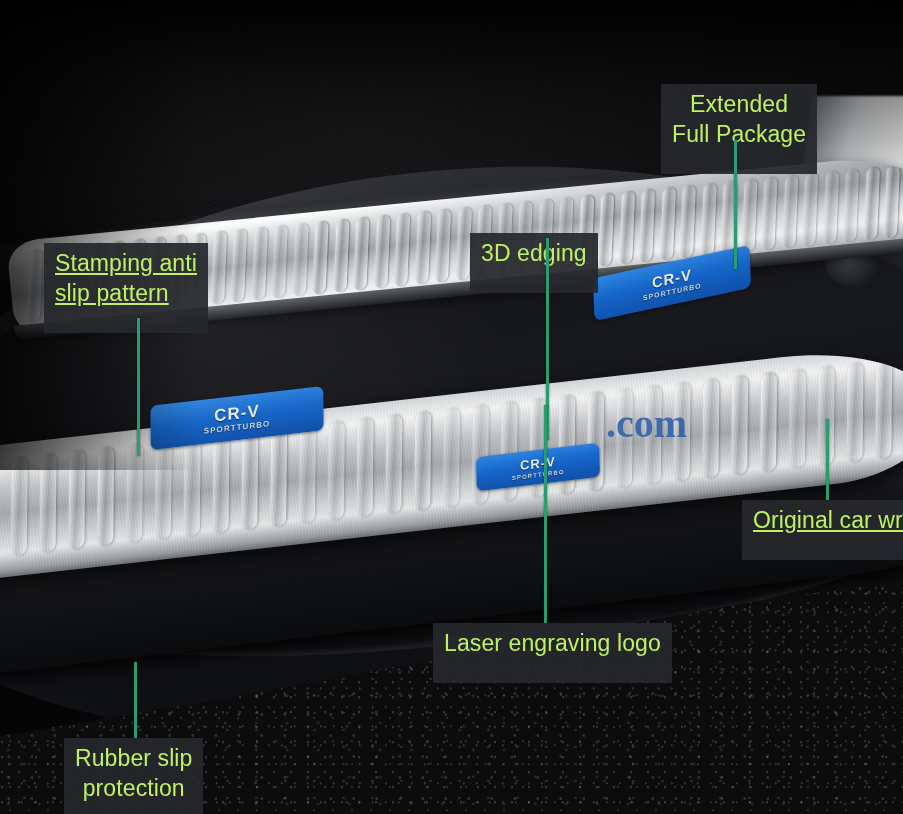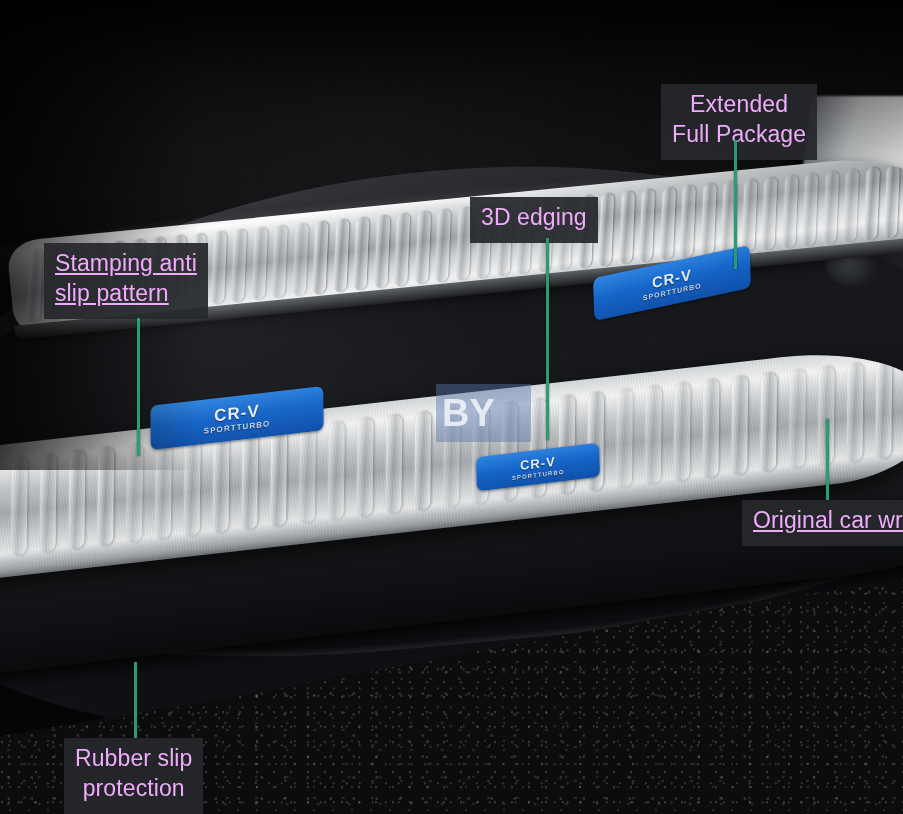--- a/index.html
+++ b/index.html
@@ -269,43 +269,43 @@
   .wm-by span{
     font-size:38px; font-weight:bold;
     color:rgba(245,248,252,.82);
     font-family:"Liberation Sans", sans-serif;
   }
 
   
   .callout{ position:absolute; }
   .callout .cbox{
     background:rgba(38,40,44,.93);
-    color:#f0abfc;
+    color:#bef264;
     font-size:23px;
     line-height:1.30;
-    padding:6px 11px 10px 11px;
+    padding:6px 11px 24px 11px;
     white-space:pre-line;
     letter-spacing:.1px;
   }
   .callout .cline{
     position:absolute;
     width:3px;
     background:#2a9d70;
     box-shadow:0 0 2px rgba(0,0,0,.6);
   }
   .c-left  .cbox{ text-align:left;text-decoration:underline; }
   .c-center .cbox{ text-align:center; }
 
   
   #co-extended{ left:661px; top:84px; }
   #co-extended .cbox{ text-align:center; }
   #co-extended .cline{ left:73px; top:56px; height:129px; }
 
   #co-3dedging{ left:470px; top:197px; }
-  #co-3dedging .cbox{ text-align:center; }
+  #co-3dedging .cbox{ text-align:center;margin-top:36px; }
   #co-3dedging .cline{ left:76px; top:41px; height:202px; }
 
   #co-stamping{ left:44px; top:243px; }
   #co-stamping .cbox{ text-align:left; }
   #co-stamping .cline{ left:93px; top:75px; height:138px; }
 
   #co-origwrap{ left:742px; top:500px; }
   #co-origwrap .cbox{ text-align:left; white-space:nowrap; }
   #co-origwrap .cline{ left:84px; top:-81px; height:81px; }
 
@@ -443,23 +443,21 @@
     </div>
 
     <div class="ground">
       <div class="ground-grain"></div>
     </div>
 
     <div class="trunk-vignette"></div>
   </div>
 
   <div class="watermark">
-    <div class="wm-by">
-      <span>BY</span>
-    </div>
+    <div class="wm-com">.com</div>
   </div>
 
   <div class="callout c-center" id="co-extended">
     <div class="cbox">Extended
 Full Package</div>
     <div class="cline"></div>
   </div>
 
   <div class="callout c-center" id="co-3dedging">
     <div class="cbox">3D edging</div>
@@ -470,20 +468,24 @@
     <div class="cbox">Stamping anti
 slip pattern</div>
     <div class="cline"></div>
   </div>
 
   <div class="callout c-left" id="co-origwrap">
     <div class="cbox">Original car wrap</div>
     <div class="cline"></div>
   </div>
 
+  <div class="callout c-center" id="co-laser">
+    <div class="cbox">Laser engraving logo</div>
+    <div class="cline"></div>
+  </div>
 
   <div class="callout c-center" id="co-rubber">
     <div class="cbox">Rubber slip
 protection</div>
     <div class="cline"></div>
   </div>
 
 </div>
 
 </body></html>

